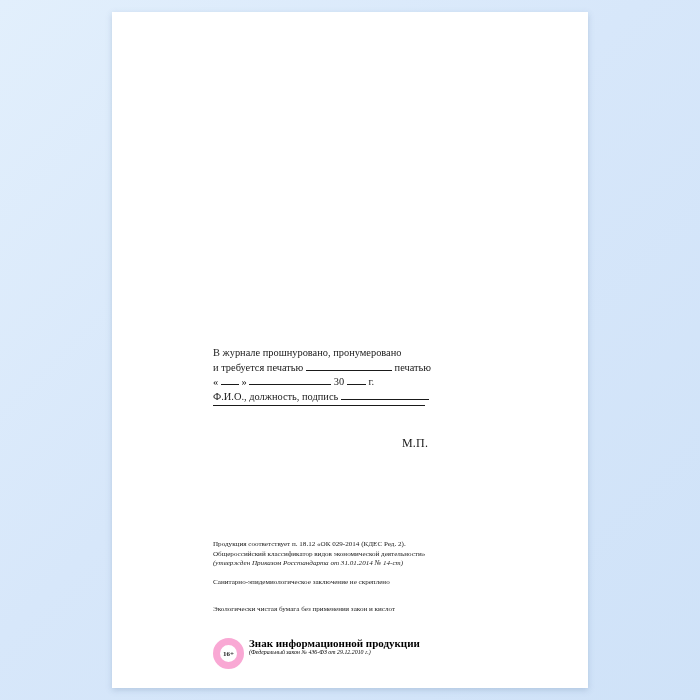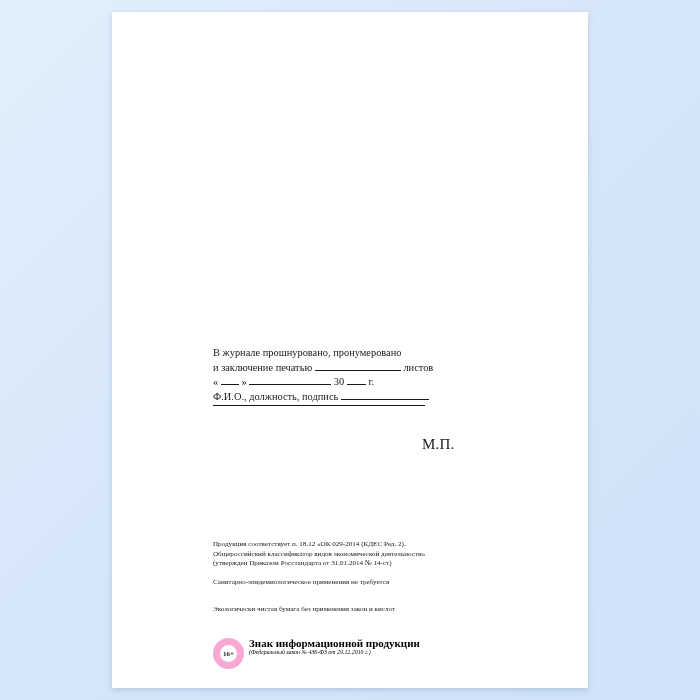--- a/index.html
+++ b/index.html
@@ -64,43 +64,43 @@
   .rule-long {
     margin-top: 2px;
     width: 212px;
     border-bottom: 1px solid #1a1a1a;
     height: 0;
   }
   .mp {
     position: absolute;
     left: 290px;
     top: 424px;
-    font-size: 15px;
+    font-size: 12px;
     color: #1a1a1a;
     letter-spacing: 0.2px;
-    margin-left: 20px;
   }
 
   
   .legal {
     position: absolute;
     left: 101px;
     top: 528px;
     width: 320px;
     color: #1a1a1a;
   }
   .legal p {
     margin: 0;
     font-size: 7.1px;
     line-height: 9.6px;
   }
   .legal .gap {
     height: 9px;
   }
   .legal .it {
+    font-style: italic;
   }
   .info-row {
     position: absolute;
     left: 101px;
     top: 625px;
     display: flex;
     align-items: flex-start;
     gap: 5px;
   }
   .age-badge {
@@ -138,23 +138,23 @@
 
 <div id="stage">
   <div class="page">
     <div class="page-inner">
 
       <div class="cert-block">
         <div class="cert-line">
           <span>В журнале прошнуровано, пронумеровано</span>
         </div>
         <div class="cert-line">
-          <span>и заключение печатью</span>
+          <span>и требуется печатью</span>
           <span class="fill fill-w1"></span>
-          <span>листов</span>
+          <span>печатью</span>
         </div>
         <div class="cert-line">
           <span>«</span>
           <span class="fill fill-w4"></span>
           <span>»</span>
           <span class="fill fill-w3"></span>
           <span>30</span>
           <span class="fill fill-w5"></span>
           <span>г.</span>
         </div>
@@ -165,21 +165,21 @@
         <div class="rule-long"></div>
       </div>
 
       <div class="mp">М.П.</div>
 
       <div class="legal">
         <p>Продукция соответствует п. 18.12 «ОК 029-2014 (КДЕС Ред. 2).</p>
         <p>Общероссийский классификатор видов экономической деятельности»</p>
         <p class="it">(утвержден Приказом Росстандарта от 31.01.2014 № 14-ст)</p>
         <div class="gap"></div>
-        <p>Санитарно-эпидемиологическое применения не требуется</p>
+        <p>Санитарно-эпидемиологическое заключение не скреплено</p>
         <div class="gap"></div>
         <div class="gap"></div>
         <p>Экологически чистая бумага без применения закон и кислот</p>
       </div>
 
       <div class="info-row">
         <div class="age-badge">16+</div>
         <div class="info-text">
           <p class="t1">Знак информационной продукции</p>
           <p class="t2">(Федеральный закон № 436-ФЗ от 29.12.2010 г.)</p>

